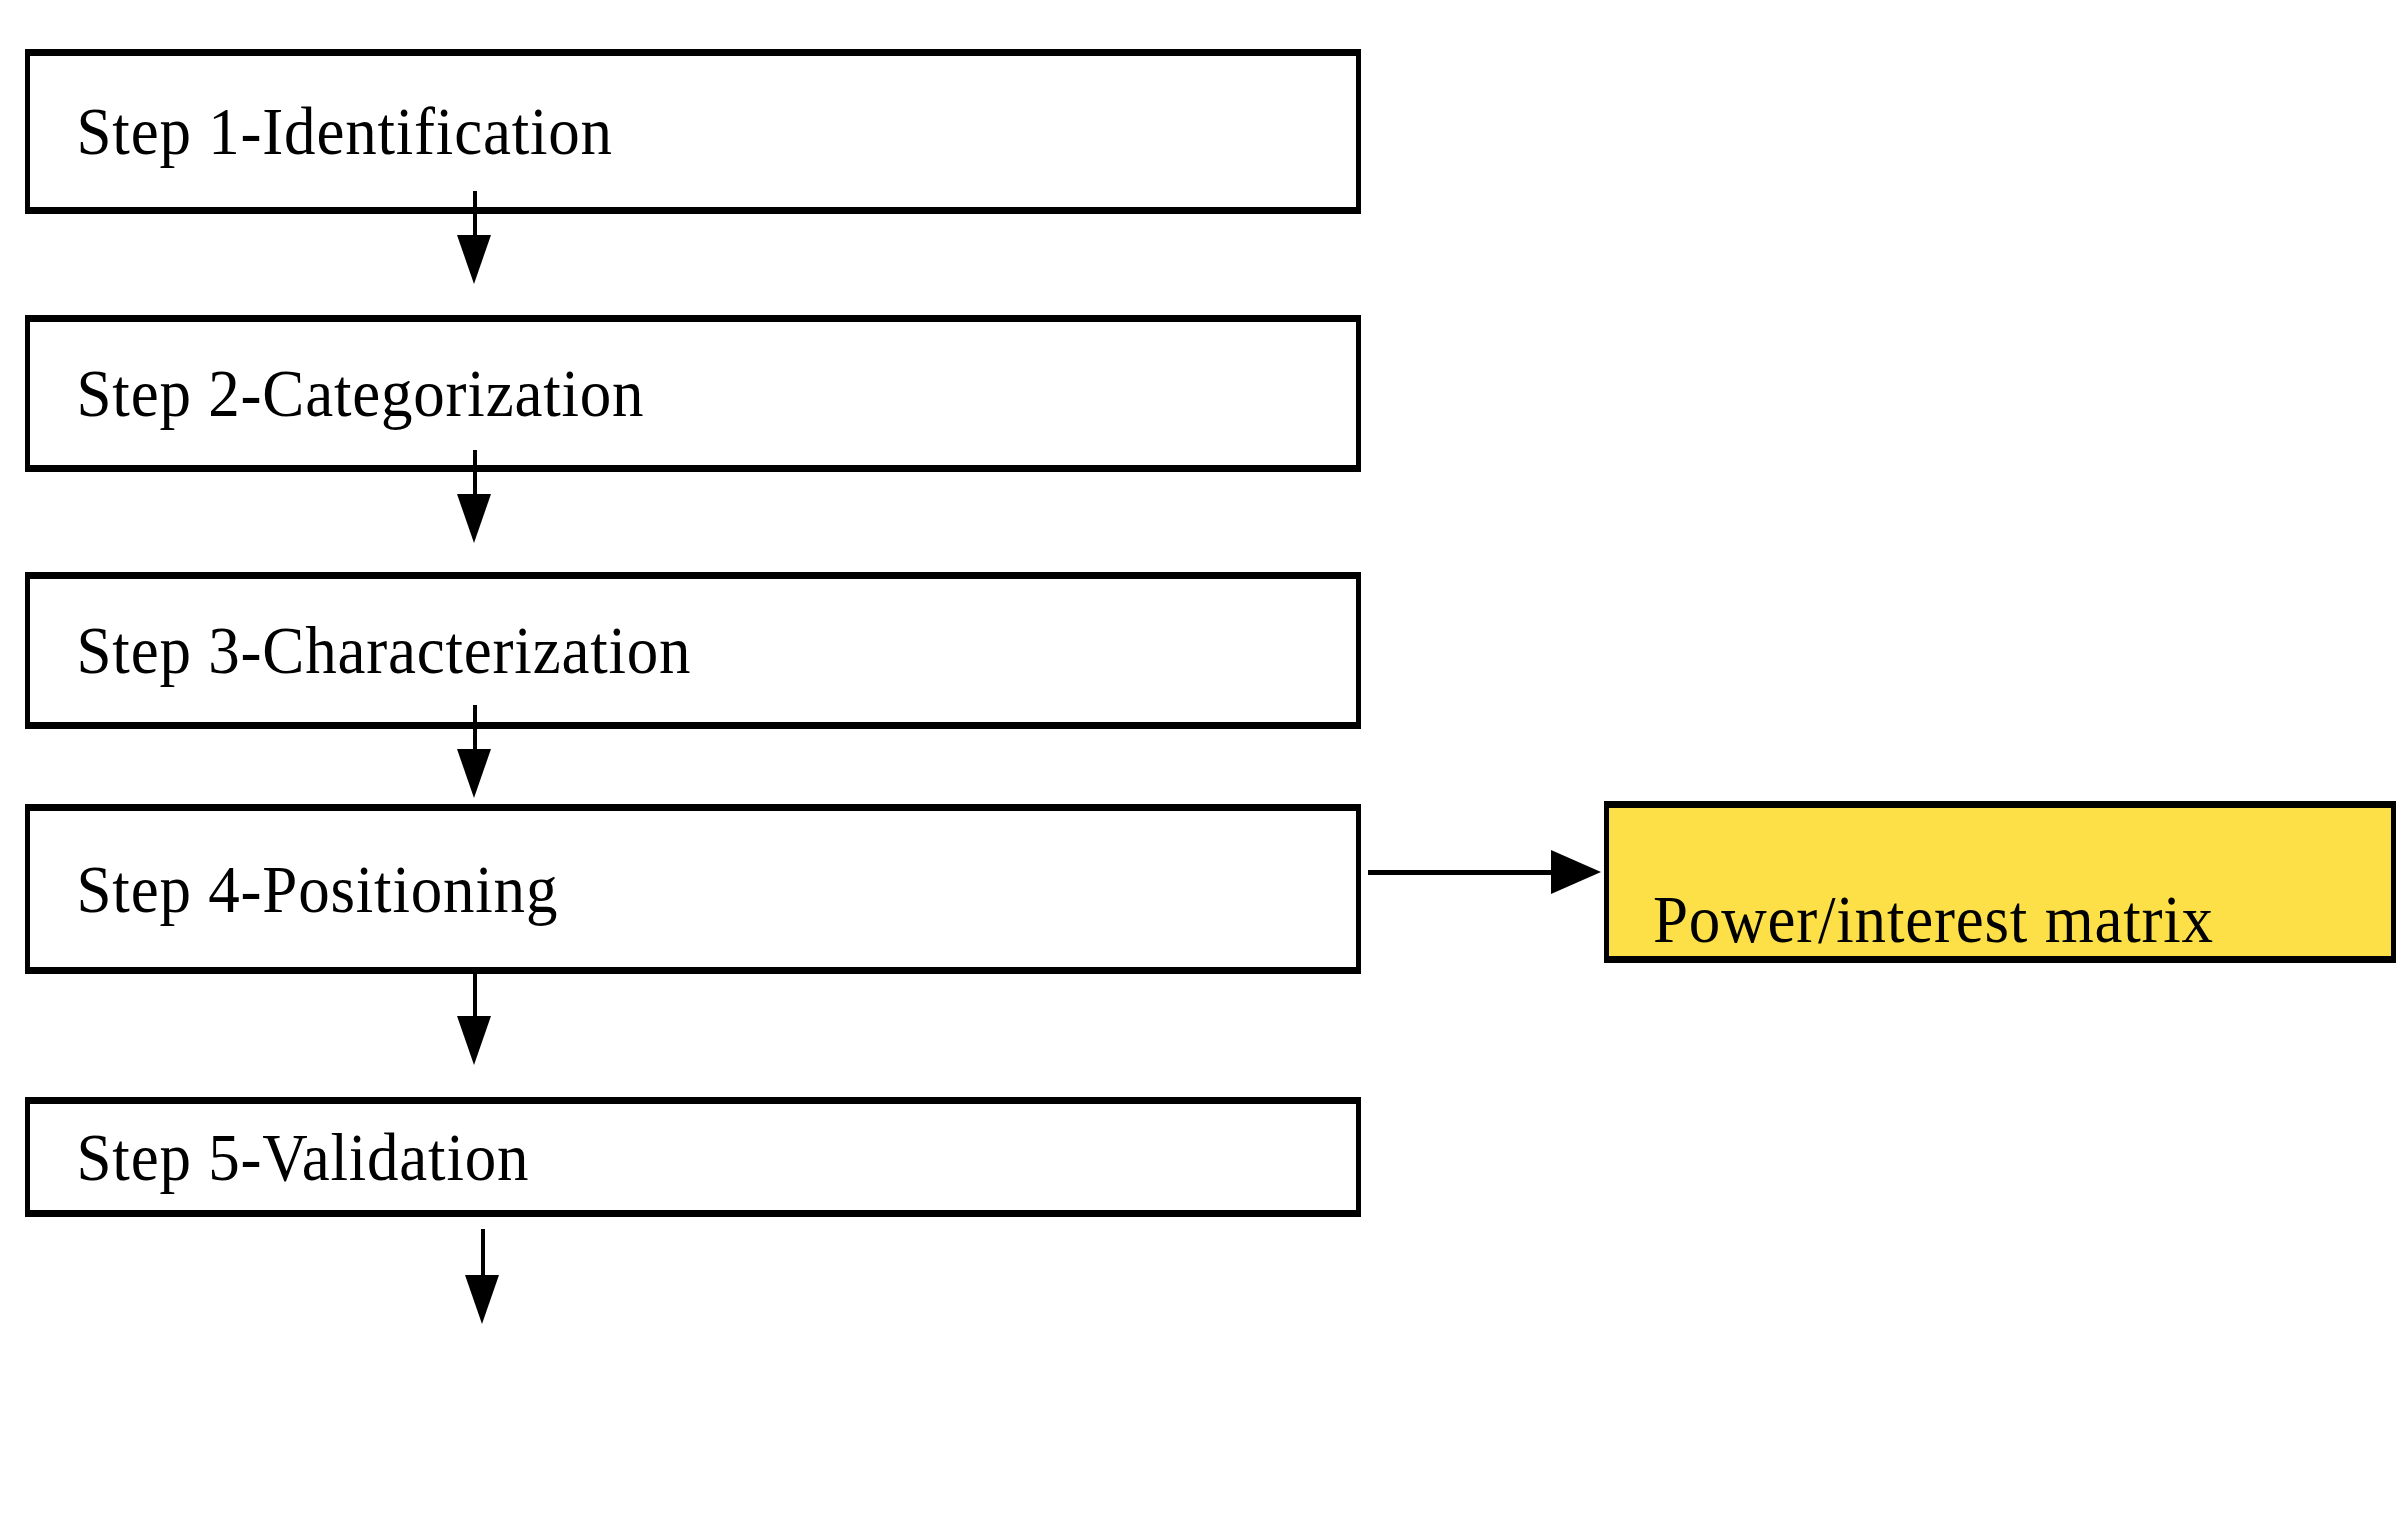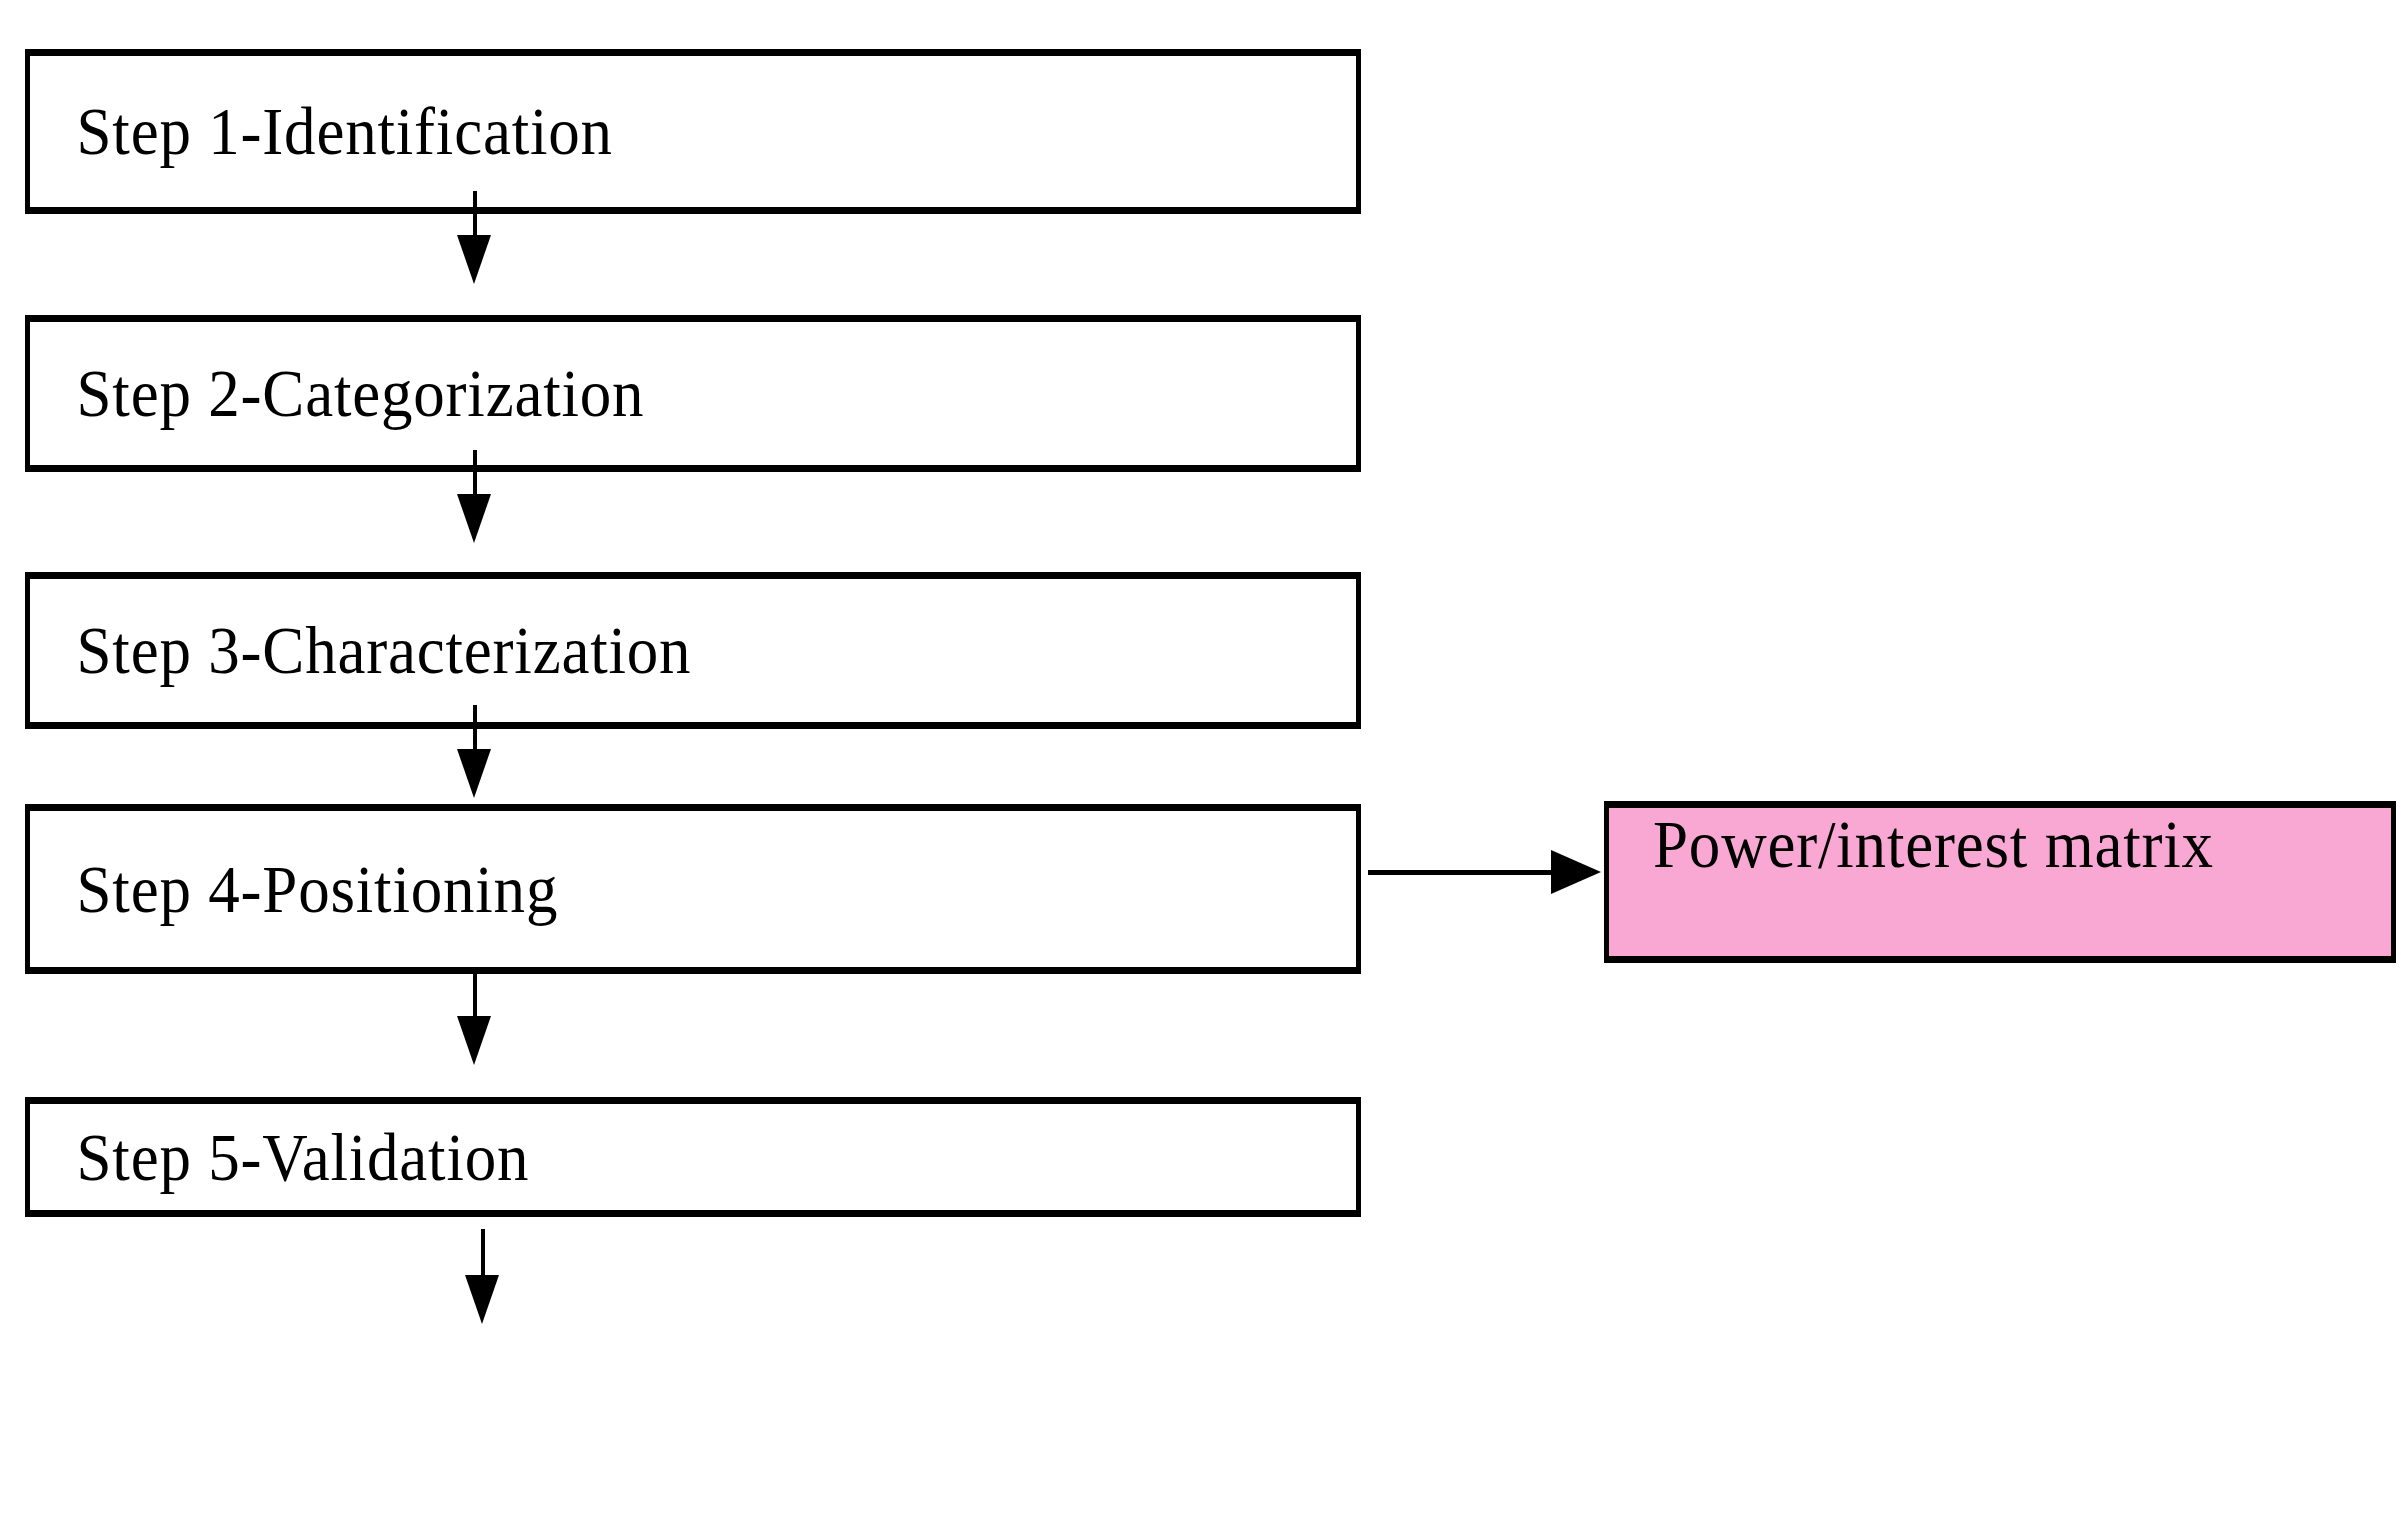--- a/index.html
+++ b/index.html
@@ -35,27 +35,27 @@
     letter-spacing: 0.8px;
     white-space: nowrap;
     transform: scaleY(1.08);
   }
   .side-box {
     position: absolute;
     left: 1604px;
     top: 801px;
     width: 792px;
     height: 162px;
-    background: #f9a8d4;
+    background: #fde047;
     border-style: solid;
     border-color: #000000;
     border-width: 7.6px 5.4px;
     box-sizing: border-box;
     display: flex;
-    align-items: flex-start;
+    align-items: flex-end;
   }
   .side-box .label {
     padding-left: 44px;
     font-size: 63px;
     letter-spacing: 0.8px;
     white-space: nowrap;
     transform: scaleY(1.08);
   }
   
   .v-arrow {

